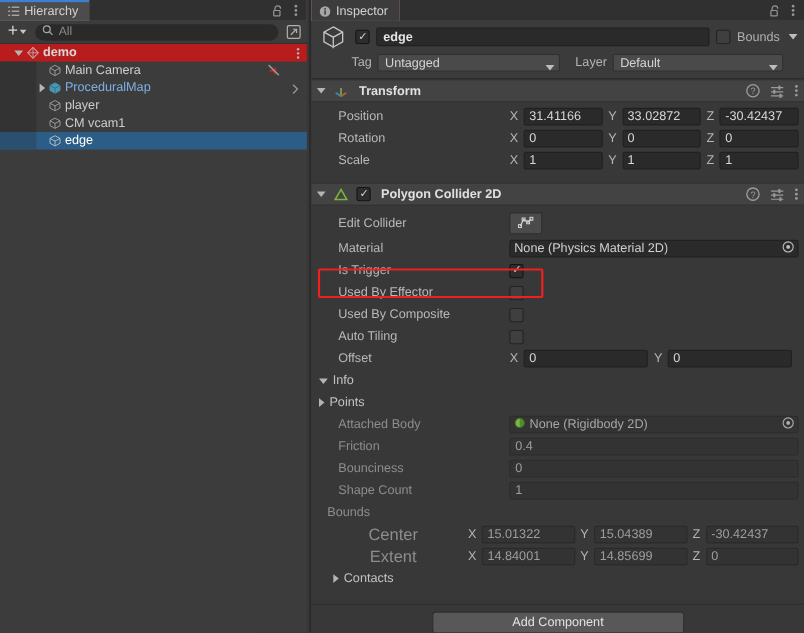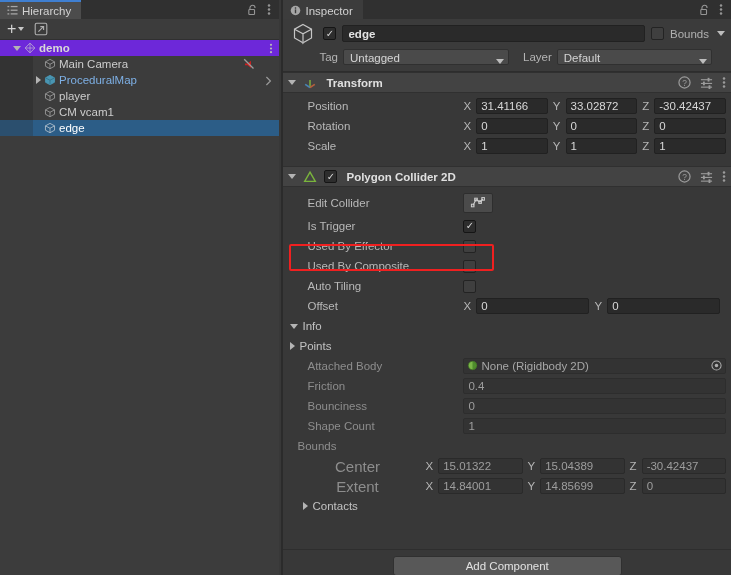--- a/index.html
+++ b/index.html
@@ -53,21 +53,21 @@
     color: #8a8a8a; font-size: 11px;
   }
   .search-box .srch { color:#a0a0a0; }
   .dock-btn { width: 17px; height: 16px; display:flex;align-items:center;justify-content:center; }
 
   .h-list { flex: 1; background: #3c3c3c; position: relative; overflow: hidden; }
   .h-row {
     height: 16px; display: flex; align-items: center;
     padding-left: 0; position: relative; font-size: 11.5px; color: #cdcdcd;
   }
-  .h-row.scene { background: #6d28d9; font-weight: bold; color: #d8d8d8; }
+  .h-row.scene { background: #b91c1c; font-weight: bold; color: #d8d8d8; }
   .h-row.selected { background: #2c5d87; color: #ffffff; }
   .h-row .gutter { width: 33px; height: 16px; background: #333333; flex: none; }
   .h-row.selected .gutter { background: #2b4f6e; }
   .twisty { width: 11px; display:flex; align-items:center; justify-content:center; flex:none; }
   .tri-r { width:0;height:0;border-top:4px solid transparent;border-bottom:4px solid transparent;border-left:5px solid #b4b4b4; }
   .tri-d { width:0;height:0;border-left:4.5px solid transparent;border-right:4.5px solid transparent;border-top:5px solid #b4b4b4; }
   .h-label { margin-left: 3px; white-space: nowrap; }
   .h-label.prefab { color: #7dafe4; }
   .kebab-row { position: absolute; right: 6px; top: 3px; }
   .chev-right { position: absolute; right: 7px; top: 4px; color: #9a9a9a; font-size: 10px; }
@@ -200,20 +200,29 @@
             <circle cx="2" cy="10.4" r="1.25" fill="#bdbdbd"></circle>
           </svg>
         </span>
       </div>
     </div>
 
     <div class="h-toolbar">
       <div class="plus-btn">
         <span class="plus-sign">+</span>
         <span class="caret-dn"></span>
+      </div>
+      <div class="search-box">
+        <span class="srch">
+          <svg width="11" height="11" viewBox="0 0 12 12">
+            <circle cx="5" cy="5" r="3.4" fill="none" stroke="#a6a6a6" stroke-width="1.2"></circle>
+            <line x1="7.6" y1="7.6" x2="10.6" y2="10.6" stroke="#a6a6a6" stroke-width="1.3"></line>
+          </svg>
+        </span>
+        <span>All</span>
       </div>
       <div class="dock-btn">
         <svg width="14" height="14" viewBox="0 0 14 14">
           <rect x="1.2" y="1.2" width="11.6" height="11.6" rx="1.5" fill="none" stroke="#b0b0b0" stroke-width="1.1"></rect>
           <path d="M4.4 9.6 L9.4 4.6" stroke="#b0b0b0" stroke-width="1.1"></path>
           <path d="M6.3 4.6 H9.6 V7.9" fill="none" stroke="#b0b0b0" stroke-width="1.1"></path>
         </svg>
       </div>
     </div>
 
@@ -519,20 +528,32 @@
                 <path d="M3 10.5 L6 4.5 L10 7 L13 4" fill="none" stroke="#cfcfcf" stroke-width="1.1"></path>
                 <rect x="1.4" y="9.2" width="2.6" height="2.6" fill="none" stroke="#cfcfcf" stroke-width="1"></rect>
                 <rect x="4.7" y="3.2" width="2.6" height="2.6" fill="none" stroke="#cfcfcf" stroke-width="1"></rect>
                 <rect x="8.8" y="5.8" width="2.6" height="2.6" fill="none" stroke="#cfcfcf" stroke-width="1"></rect>
                 <rect x="11.8" y="2.6" width="2.6" height="2.6" fill="none" stroke="#cfcfcf" stroke-width="1"></rect>
               </svg>
             </span>
           </span>
         </div>
 
+        <div class="prop-row">
+          <span class="prop-lbl">Material</span>
+          <span class="obj-field">
+            <span class="left">None (Physics Material 2D)</span>
+            <span>
+              <svg width="11" height="11" viewBox="0 0 12 12">
+                <circle cx="6" cy="6" r="5" fill="none" stroke="#c0c0c0" stroke-width="1.1"></circle>
+                <circle cx="6" cy="6" r="1.9" fill="#c0c0c0"></circle>
+              </svg>
+            </span>
+          </span>
+        </div>
 
         <div class="prop-row">
           <span class="prop-lbl">Is Trigger</span>
           <span class="cb">✓</span>
         </div>
 
         <div class="prop-row">
           <span class="prop-lbl">Used By Effector</span>
           <span class="cb empty"></span>
         </div>

